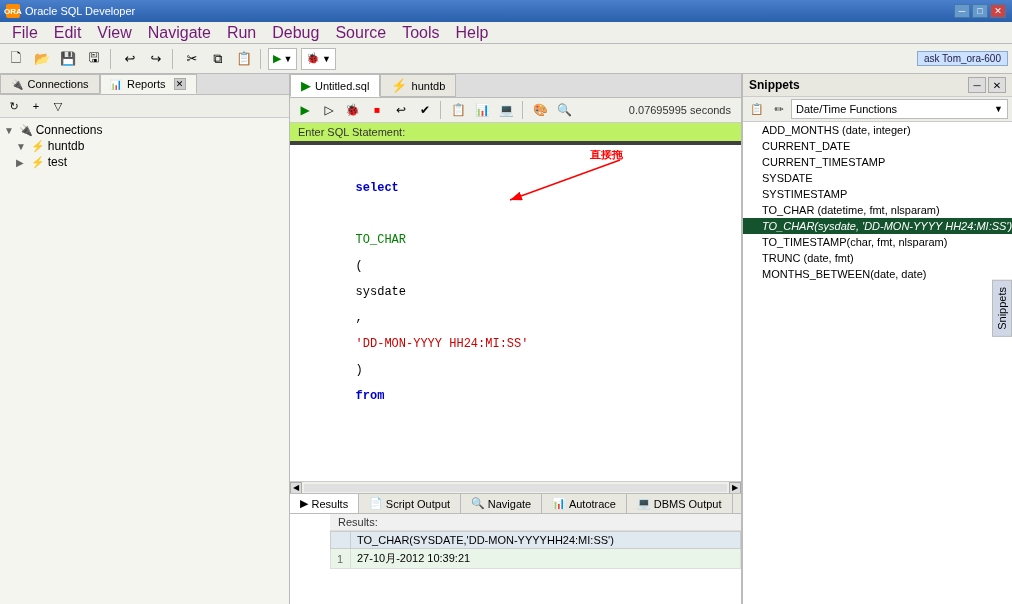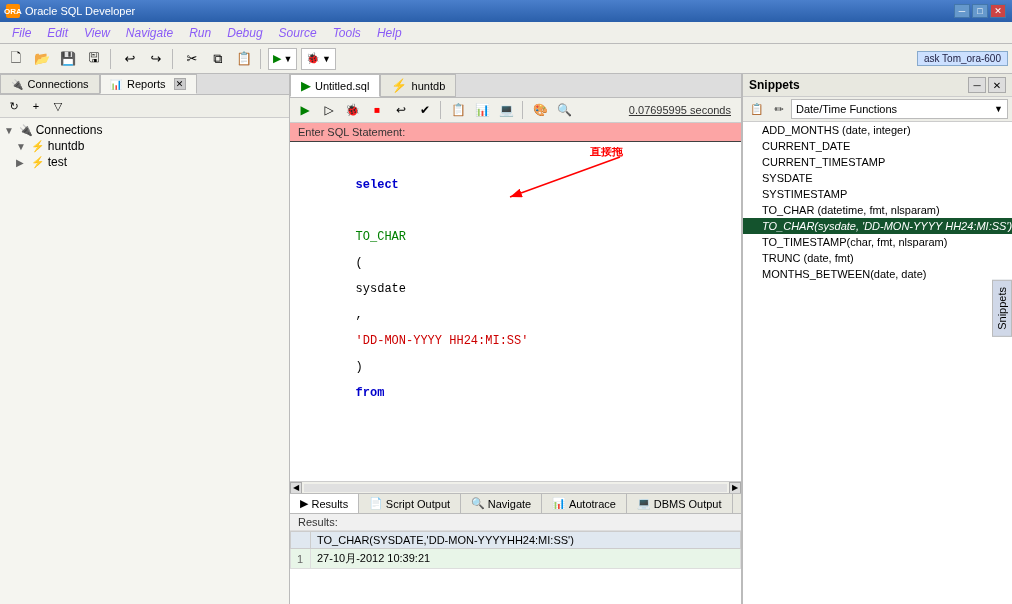--- a/index.html
+++ b/index.html
@@ -47,23 +47,22 @@
       background: #f0f0ea;
       height: 22px;
       display: flex;
       align-items: center;
       border-bottom: 1px solid #bbb;
       padding: 0 4px;
     }
     .menu-item {
       padding: 2px 8px;
       cursor: pointer;
-      font-size: 12px;
-      color: #8b5cf6;
-      font-style: italic;
+      font-size: 16px;
+      color: #701a75;
     }
 
     
     #toolbar {
       background: #f0f0ea;
       height: 30px;
       display: flex;
       align-items: center;
       padding: 0 4px;
       border-bottom: 1px solid #bbb;
@@ -207,28 +206,27 @@
       background: transparent;
       display: flex; align-items: center; justify-content: center;
       cursor: pointer; font-size: 12px;
     }
     .et-separator { width: 4px; height: 18px; border-left: 1px solid #bbb; margin: 0 2px; }
     .exec-time {
       margin-left: auto;
       font-size: 11px;
       color: #333;
       padding-right: 6px;
-      text-decoration: underline;
     }
 
     
     .sql-editor-label {
       padding: 3px 8px;
-      background: #fca5a5;
-      border-bottom: 1px solid #404040;
+      background: #bef264;
+      border-bottom: 4px solid #404040;
       font-size: 11px;
       color: #333;
     }
     .sql-editor-area {
       flex: 1;
       background: white;
       padding: 4px 8px;
       font-family: 'Courier New', monospace;
       font-size: 12px;
       color: #000;
@@ -276,20 +274,21 @@
       display: flex; align-items: center; gap: 3px;
     }
     .bottom-tab.active { background: white; }
     .bottom-tab .bt-icon { font-size: 11px; }
 
     
     .results-area {
       flex: 0 0 90px;
       overflow: auto;
       background: white;
+      margin-left: 40px;
     }
     .results-label {
       padding: 2px 8px;
       font-size: 11px;
       color: #333;
       background: #f0f0f0;
       border-bottom: 1px solid #ddd;
     }
     .results-table {
       width: 100%;

